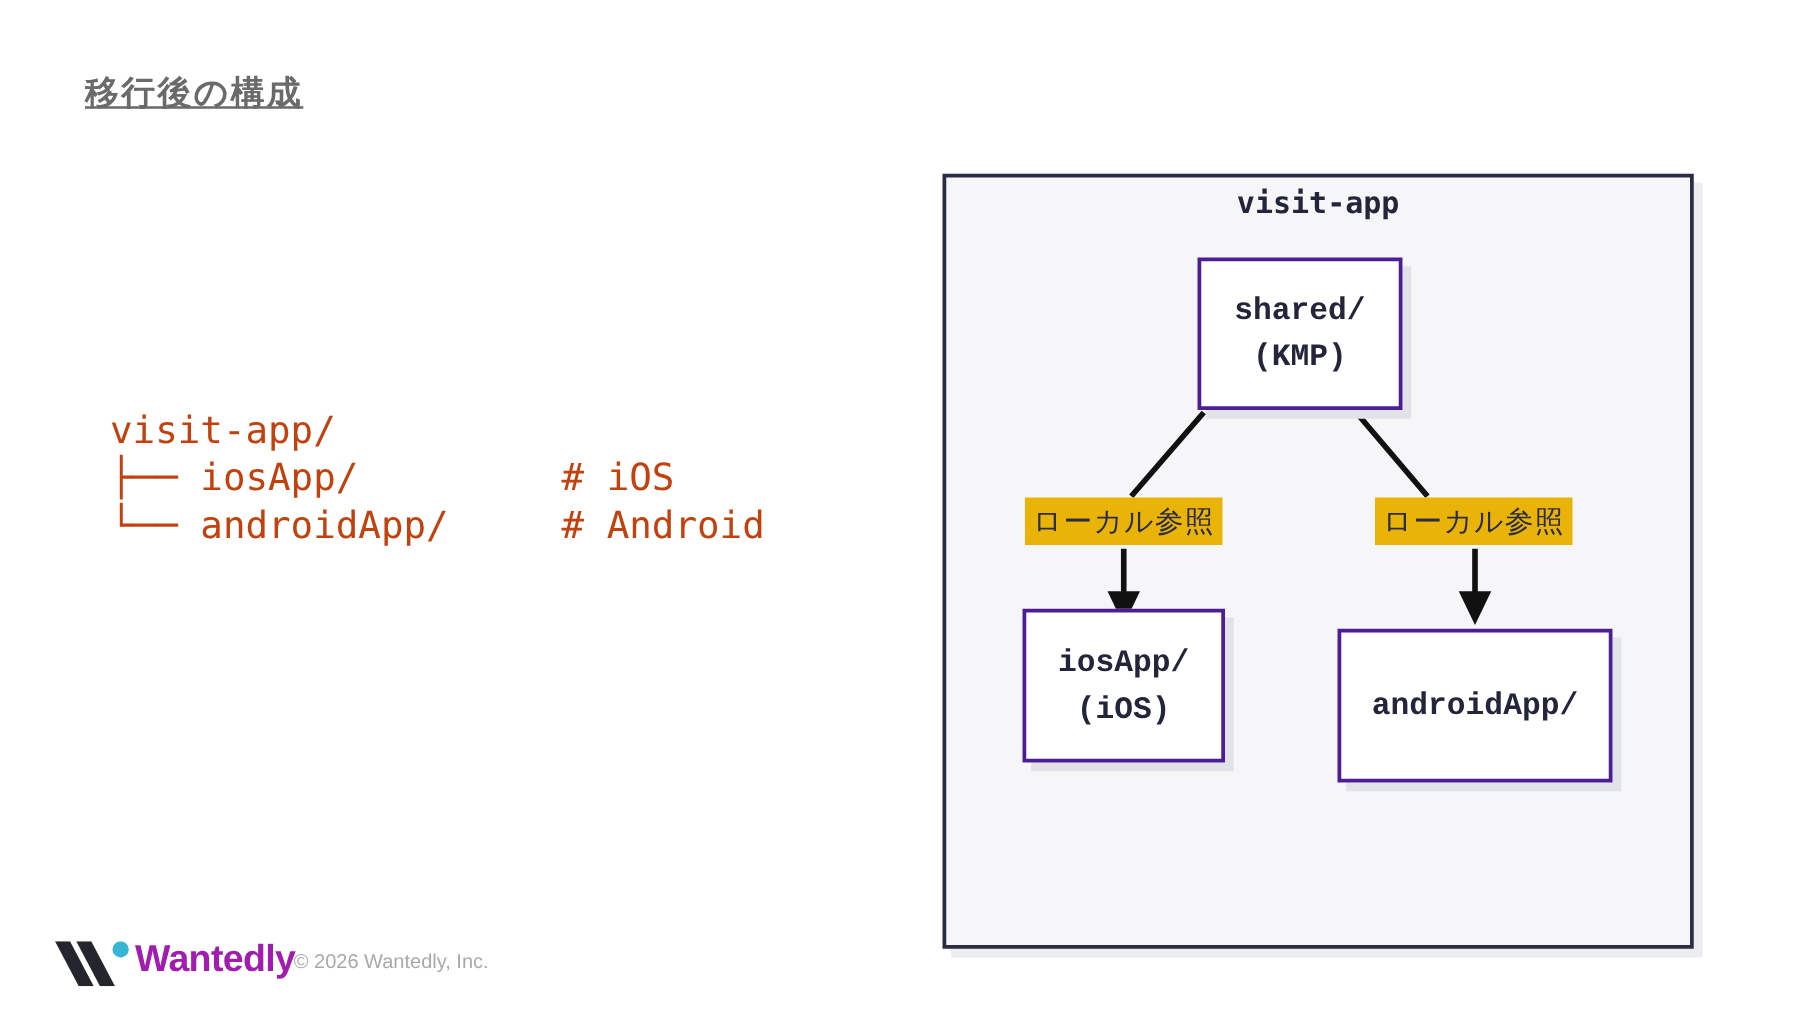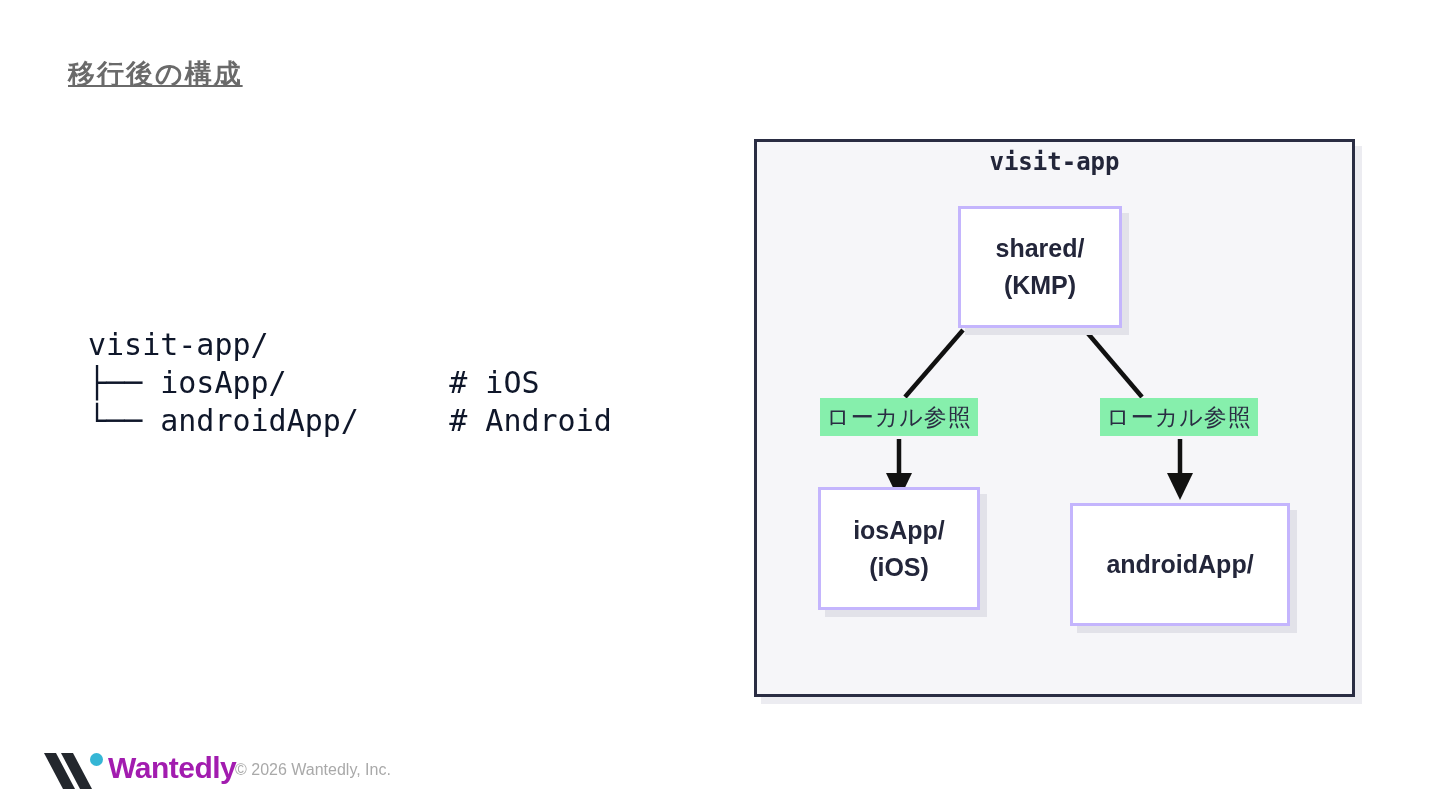--- a/index.html
+++ b/index.html
@@ -18,56 +18,56 @@
     font-size:27px; font-weight:600; letter-spacing:2px;
     color:#6a6a6a;
     text-decoration:underline;
   }
 
   
   .code-tree {
     position:absolute; left:88px; top:326px;
     font-family:"DejaVu Sans Mono", monospace;
     font-size:30px; line-height:38px;
-    color:#0f172a;
+    color:#c2410c;
   }
   .code-tree .tree-line { white-space:pre; }
 
   
-  .diagram-area { position:absolute; left:754px; top:139px; width:601px; height:558px; }
+  .diagram-area { position:absolute; left:754px; top:139px; width:601px; height:620px; }
   .outer-box {
     position:absolute; inset:0;
     background:#f6f6f9;
     border:3px solid #2a2d43;
     box-shadow:7px 7px 0 0 #ececf1;
   }
   .diagram-title {
     position:absolute; left:0; top:9px; width:100%;
     text-align:center;
     font-family:"DejaVu Sans Mono", monospace;
     font-weight:700; font-size:24px; color:#23263a;
   }
   .node-box {
     position:absolute;
     background:#ffffff;
-    border:3px solid #c4b5fd;
+    border:3px solid #4c1d95;
     box-shadow:7px 7px 0 0 #e2e2e9;
     display:flex; flex-direction:column;
     align-items:center; justify-content:center;
-    font-family:Liberation Sans, sans-serif;
+    font-family:Liberation Mono, monospace;
     font-weight:700; font-size:25px; line-height:37px;
     color:#23263a; text-align:center;
   }
   .node-shared  { left:204px; top:67px;  width:164px; height:122px; }
   .node-ios     { left:64px;  top:348px; width:162px; height:123px; }
   .node-android { left:316px; top:364px; width:220px; height:123px;text-align:right; }
 
   .edge-label {
     position:absolute; width:158px; height:38px;
-    background:#86efac;
+    background:#eab308;
     display:flex; align-items:center; justify-content:center;
     font-size:23px; color:#2a2d43; letter-spacing:1px;
   }
   .edge-label-left  { left:66px;  top:259px; }
   .edge-label-right { left:346px; top:259px; }
 
   .connectors { position:absolute; left:0; top:0; width:601px; height:558px; pointer-events:none; }
 
   
   .footer-logo-mark { position:absolute; left:44px; top:753px; }

